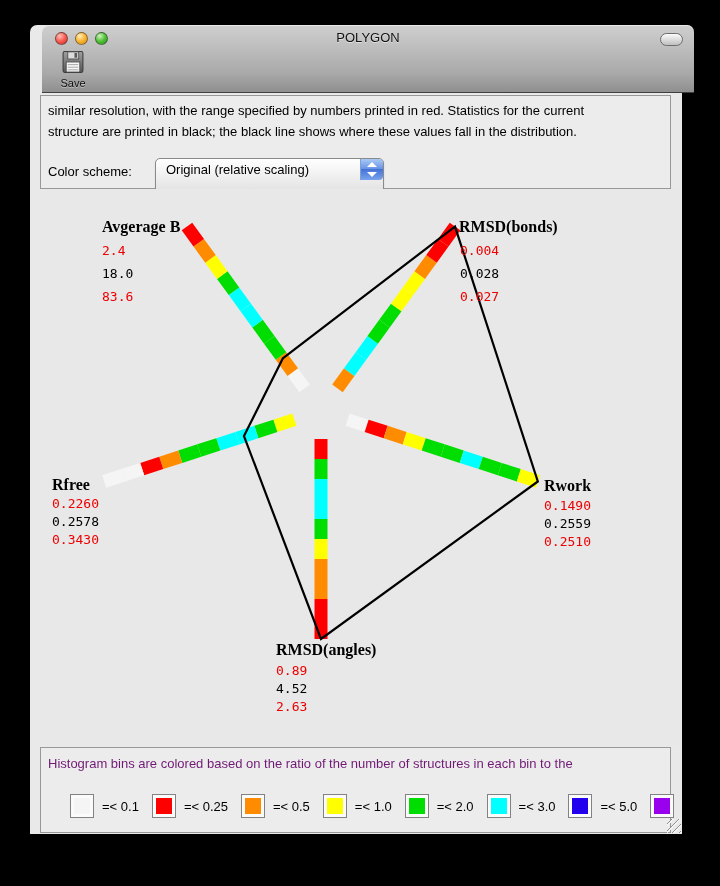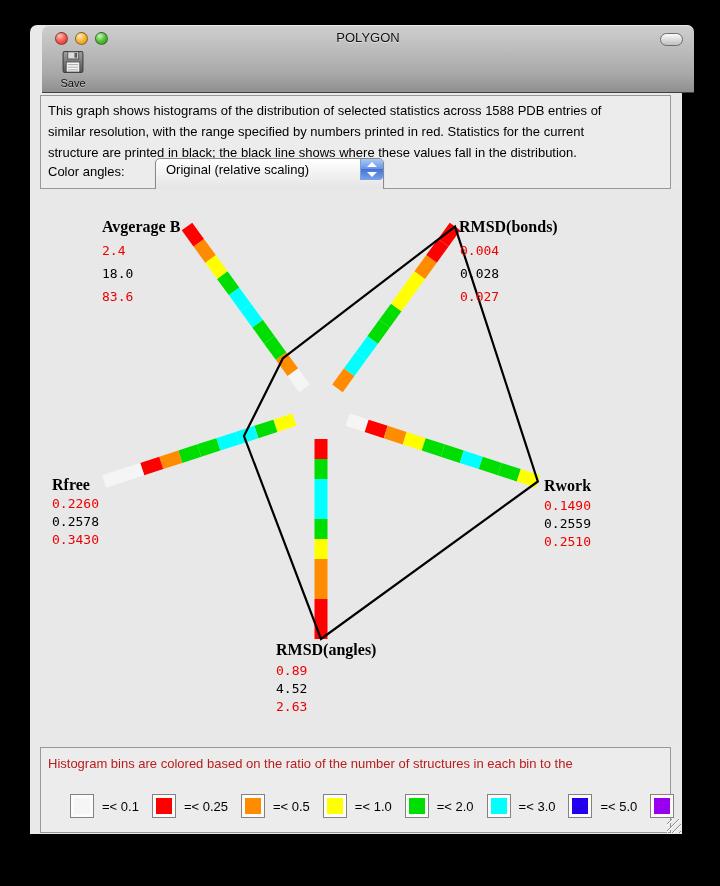--- a/index.html
+++ b/index.html
@@ -38,21 +38,21 @@
   .tri{position:absolute;left:6px;width:0;height:0;border-left:5px solid transparent;border-right:5px solid transparent;}
   .tri.up{top:3px;border-bottom:5px solid #fff;}
   .tri.down{bottom:3px;border-top:5px solid #fff;}
   
   .canvas{position:absolute;left:10px;top:164px;width:640px;height:557px;background:#e8e8e8;}
   .canvas svg{display:block;}
   .axis-title{font-family:"Liberation Serif",serif;font-weight:bold;font-size:16px;fill:#000;}
   .axis-value{font-family:"DejaVu Sans Mono","Liberation Mono",monospace;font-size:13px;}
   
   .footer-panel{top:722px;height:84px;}
-  .footer-text{margin:5px 0 16px 7px;font-size:13px;line-height:21px;color:#b91c1c;}
+  .footer-text{margin:5px 0 16px 7px;font-size:13px;line-height:21px;color:#701a75;}
   .legend-row{position:absolute;left:5px;top:46px;display:flex;align-items:center;padding-left:24px;}
   .legend-item{display:flex;align-items:center;margin-right:13px;}
   .swatch{display:inline-block;width:24px;height:24px;border:1px solid #828282;background:#fbfbfb;
           box-sizing:border-box;padding:3px;}
   .swatch .inner{display:block;width:16px;height:16px;}
   .legend-label{font-size:13px;color:#000;margin-left:8px;white-space:nowrap;}
   .grip{position:absolute;right:1px;bottom:1px;width:14px;height:14px;
         background:repeating-linear-gradient(135deg,rgba(0,0,0,0) 0 3px,#8f8f8f 3px 4px,#f5f5f5 4px 5px);}
 </style>
 </head>
@@ -87,26 +87,25 @@
             <line x1="7" y1="16.5" x2="17" y2="16.5" stroke="#9a9a9a" stroke-width="0.8"></line>
             <line x1="7" y1="19" x2="17" y2="19" stroke="#9a9a9a" stroke-width="0.8"></line>
           </svg>
         </span>
         <span class="lbl">Save</span>
       </div>
     </div>
 
     <div class="panel desc-panel">
       <div class="desc-text">
-        <div>This graph shows histograms of the distribution of selected statistics across 1588 PDB entries of</div>
         <div>similar resolution, with the range specified by numbers printed in red.  Statistics for the current</div>
         <div>structure are printed in black; the black line shows where these values fall in the distribution.</div>
       </div>
       <div class="scheme-row">
-        <span class="scheme-label">Color angles:</span>
+        <span class="scheme-label">Color scheme:</span>
         <div class="popup">
           <span class="popup-label">Original (relative scaling)</span>
           <span class="popup-cap">
             <span class="tri up"></span>
               <span class="tri down"></span>
           </span>
         </div>
       </div>
     </div>
 

